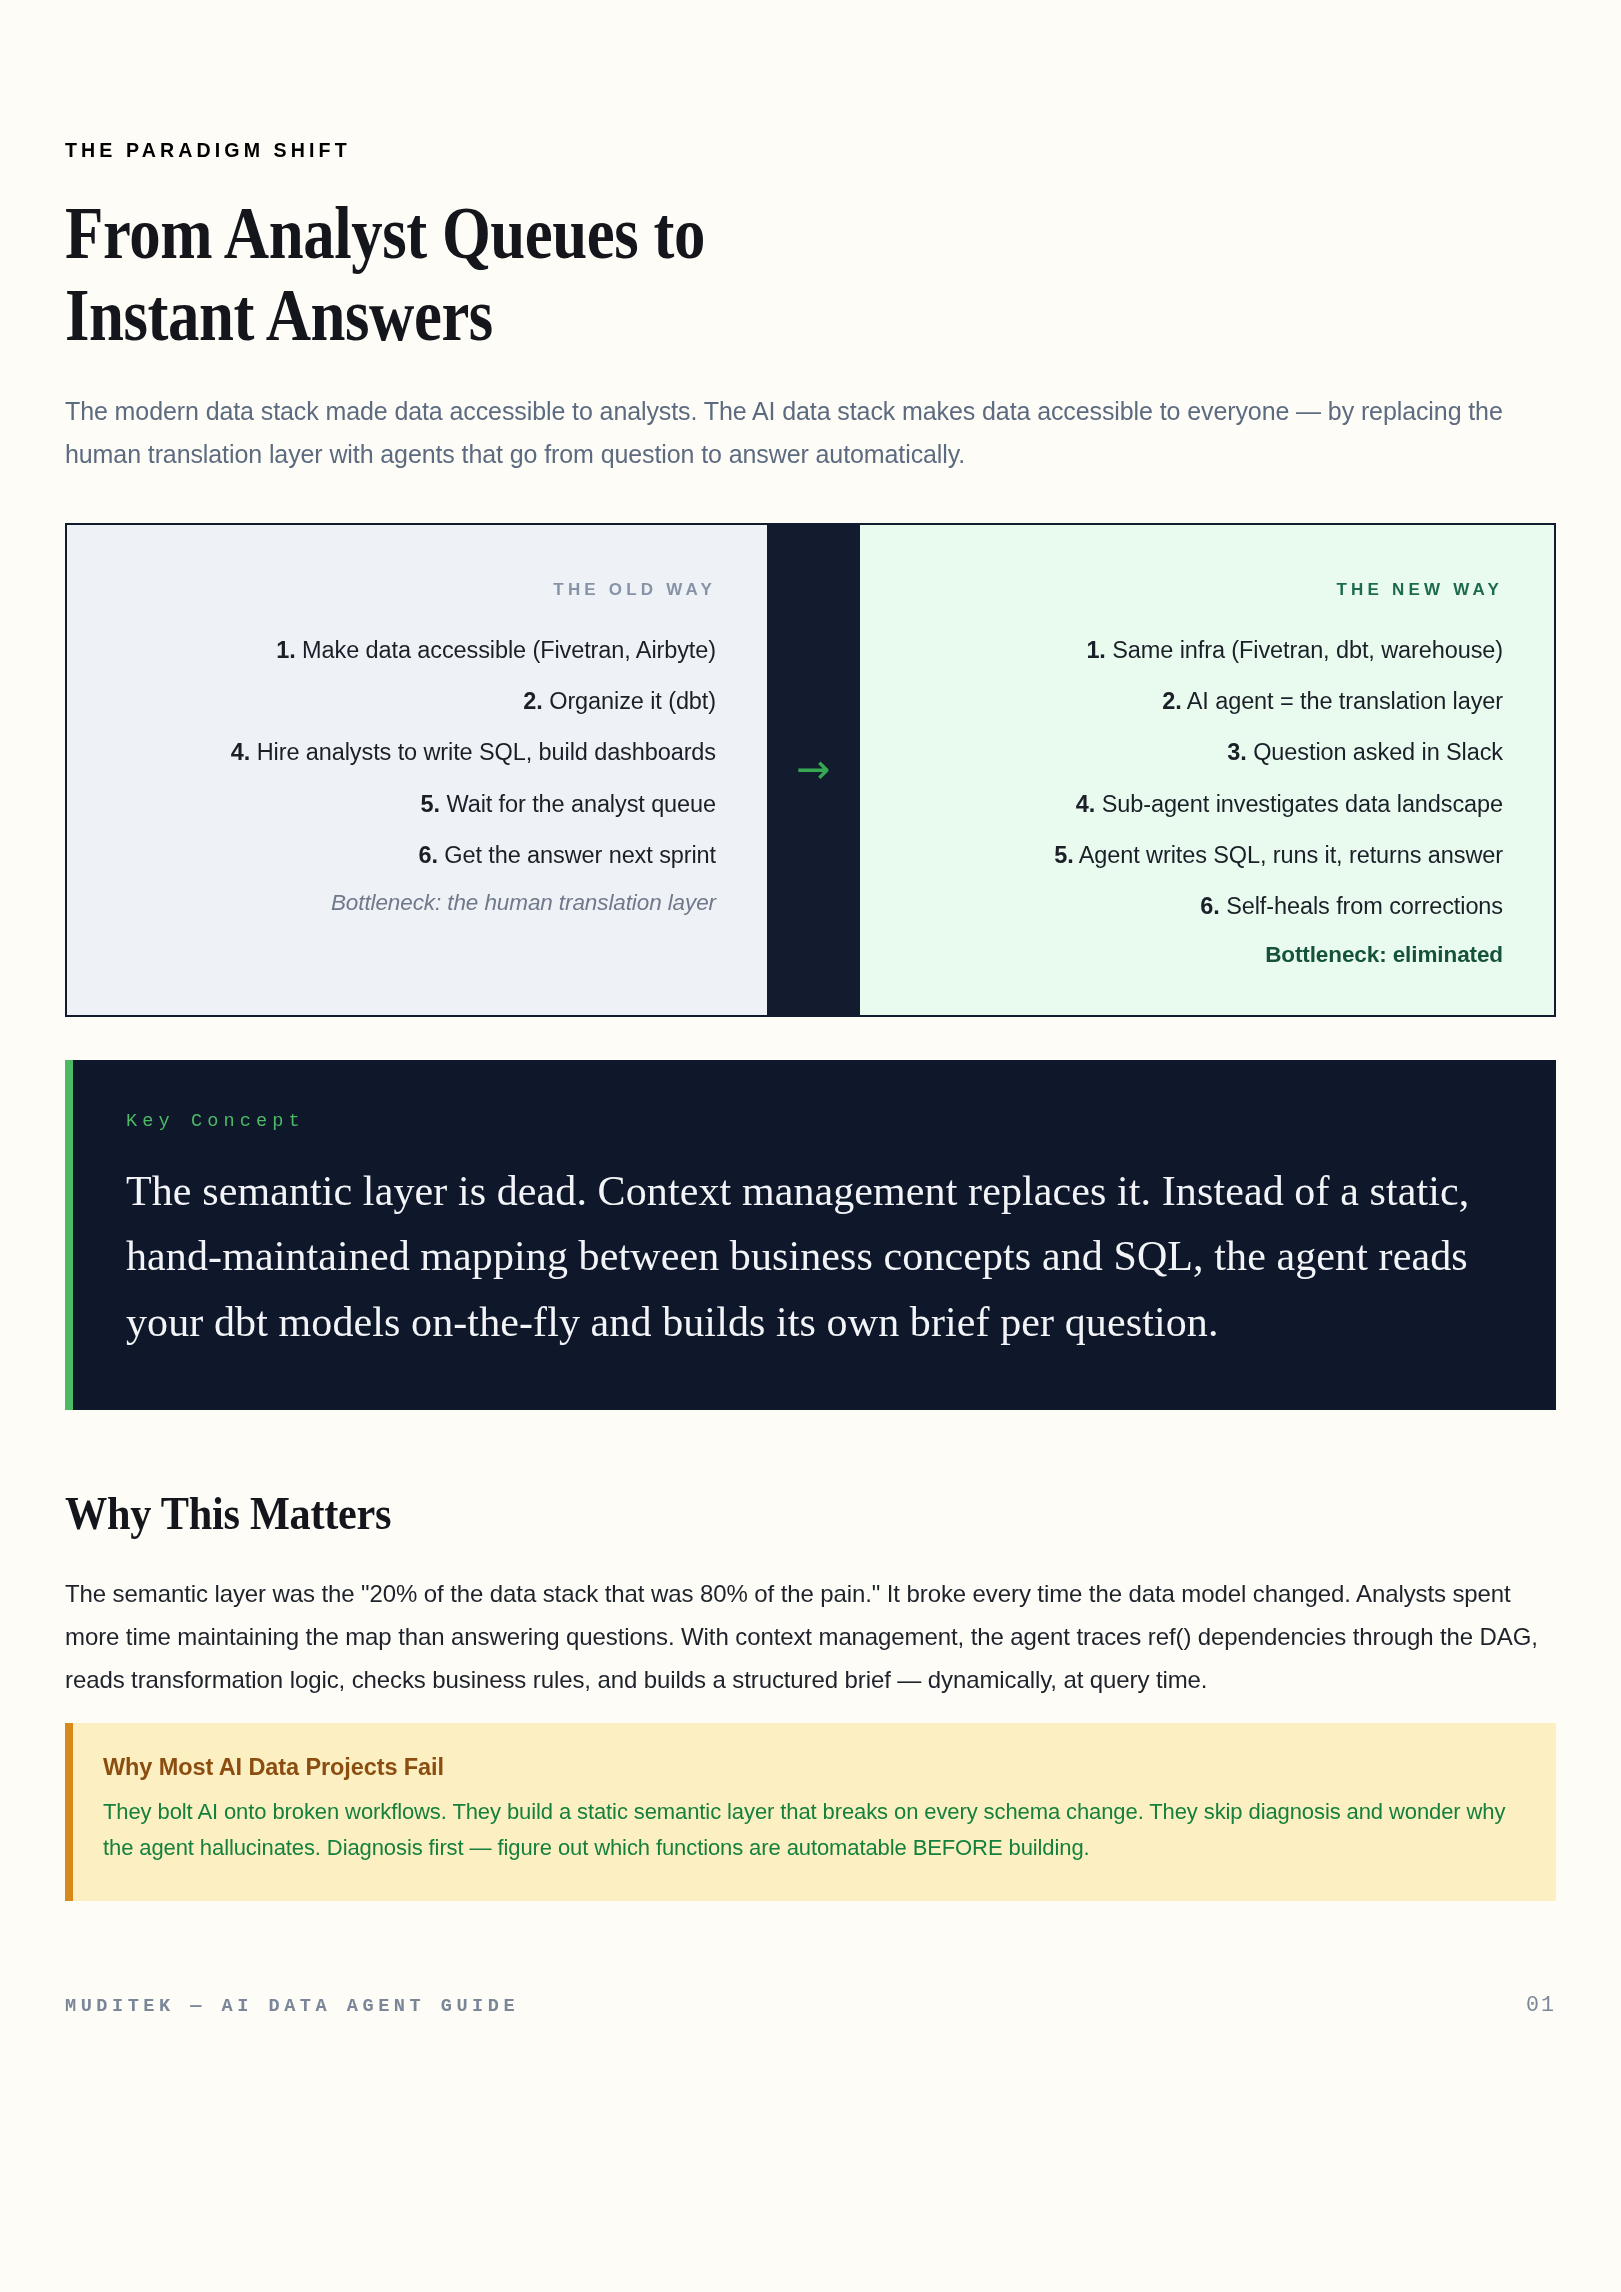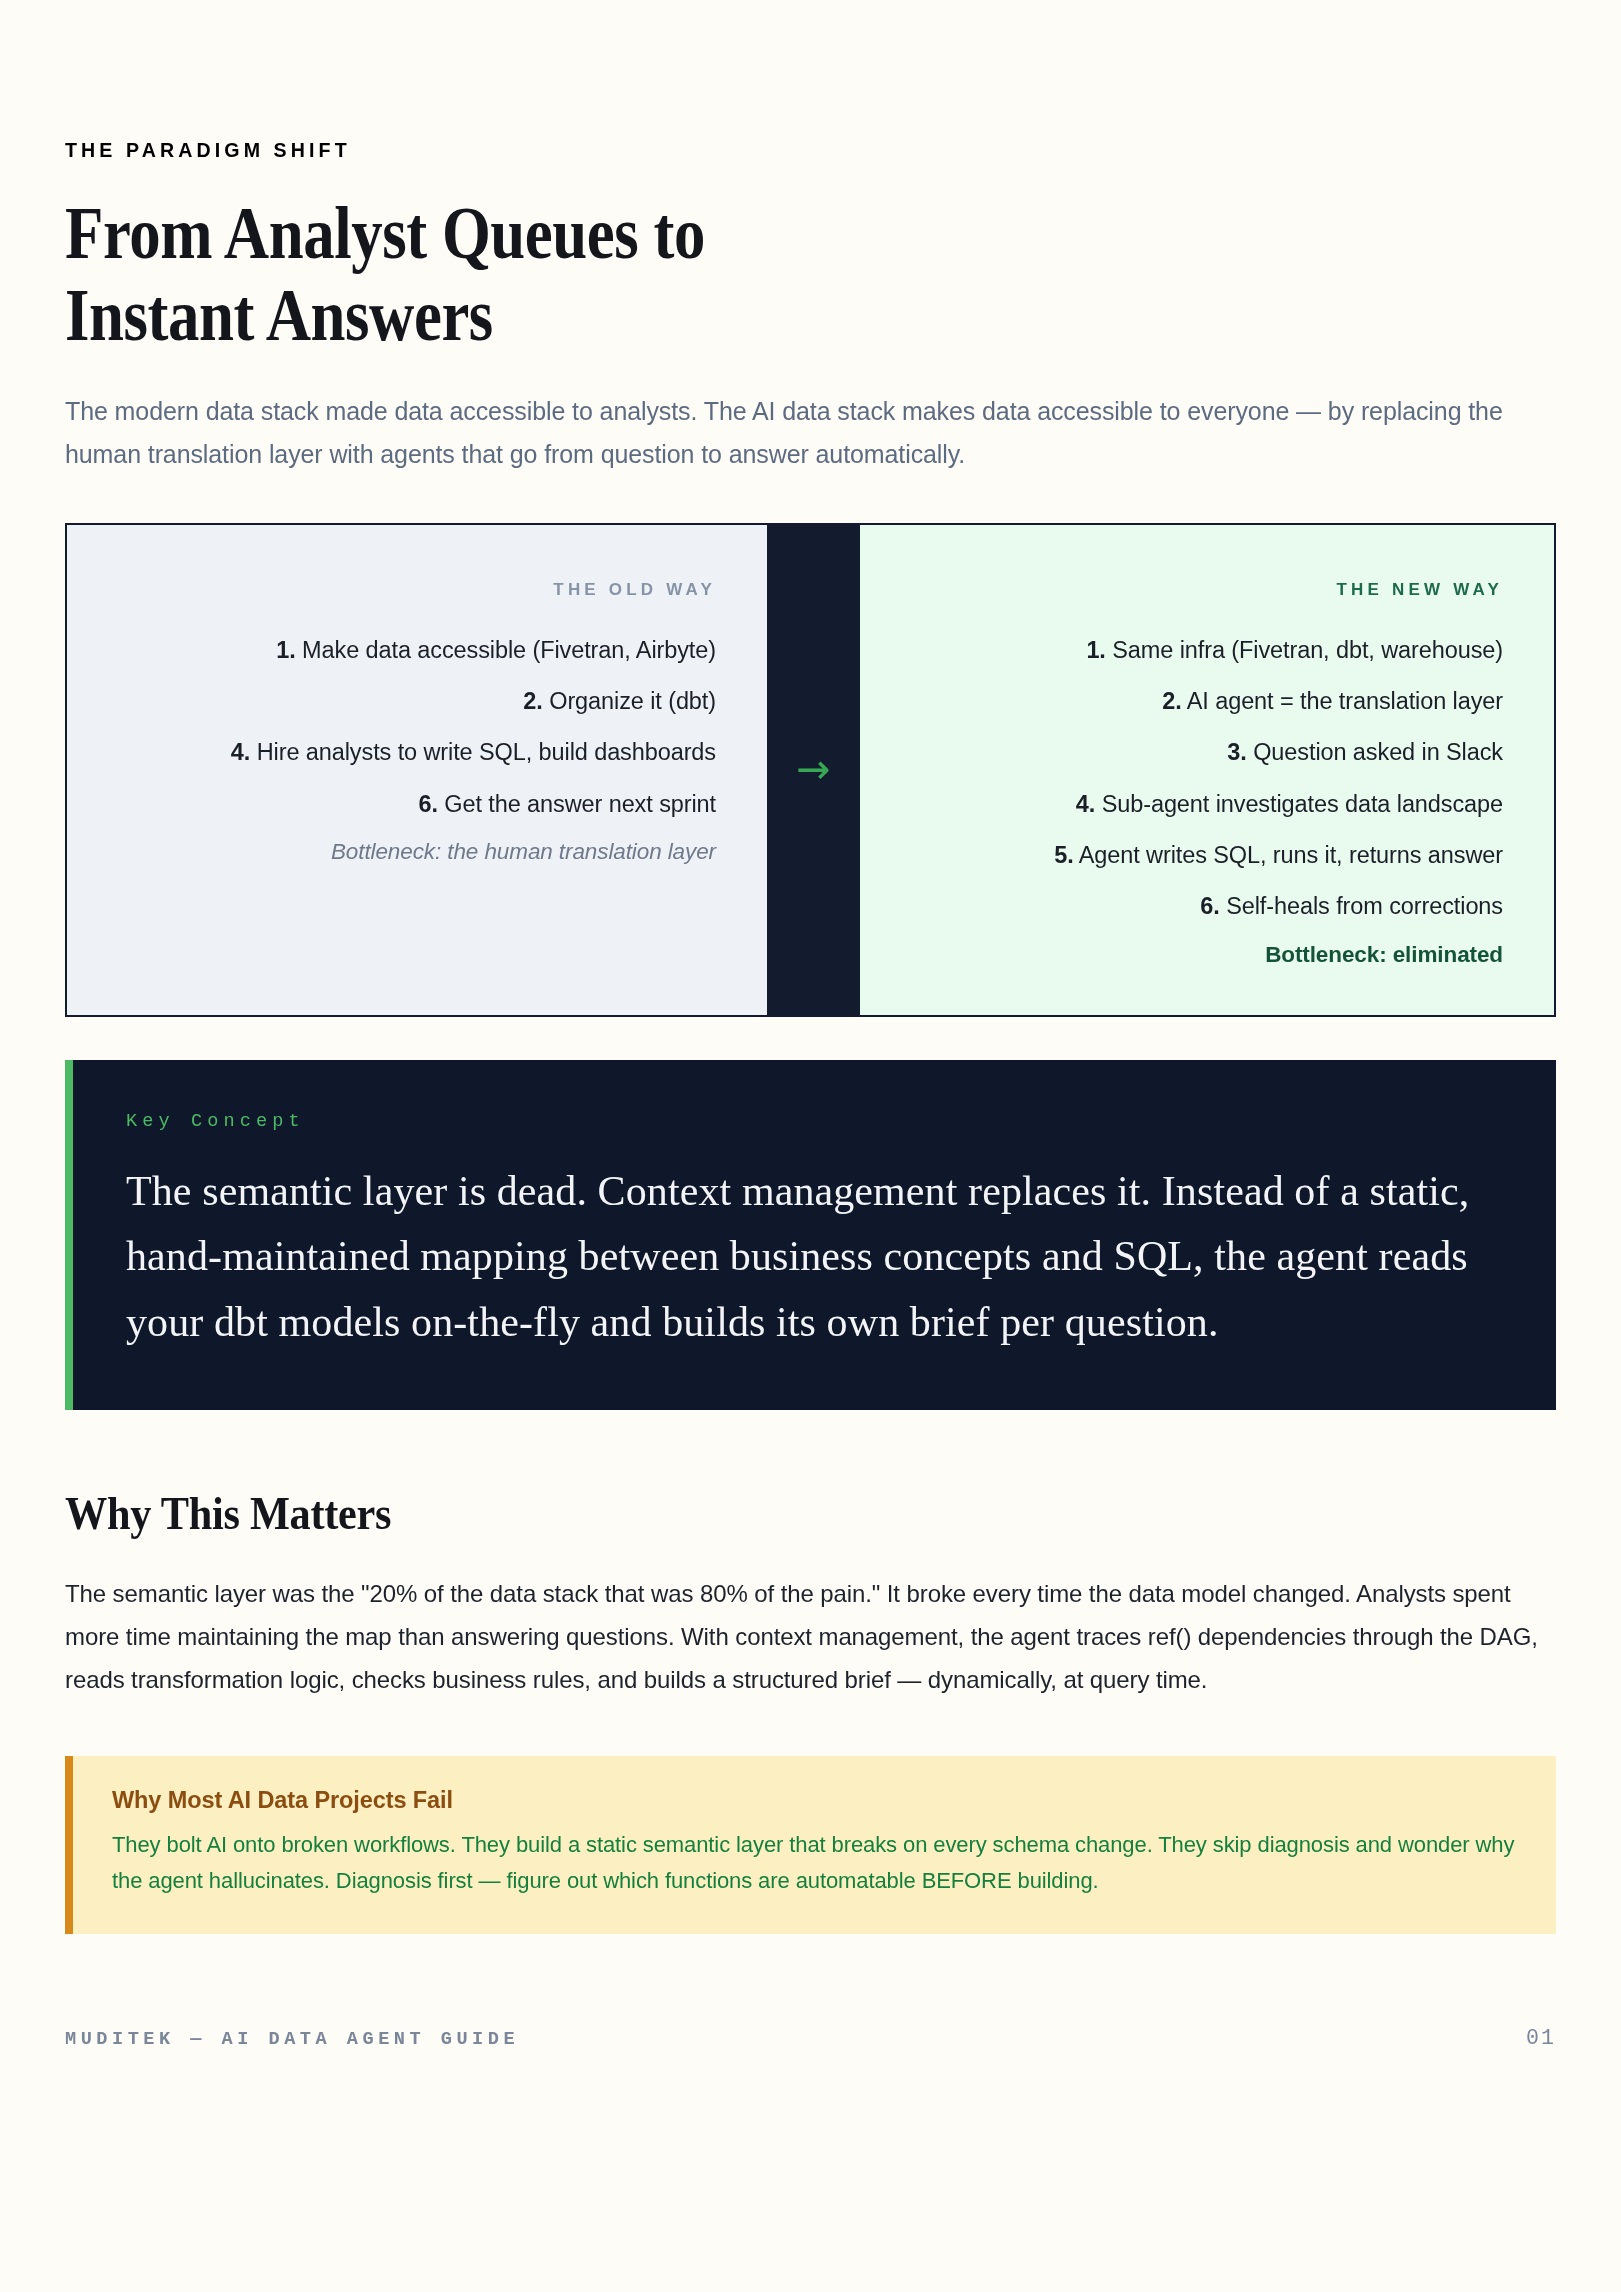--- a/index.html
+++ b/index.html
@@ -164,24 +164,24 @@
     margin-top: 33px;
     font-size: 24px;
     line-height: 1.78;
     color: #1e222b;
     max-width: 1490px;
     letter-spacing: -0.1px;
   }
 
   
   .warnbox {
-    margin-top: 54px;
+    margin-top: 21px;
     background: #fcf0c2;
     border-left: 8.8px solid #d9881a;
-    padding: 31px 39px 35px 39px;
+    padding: 31px 39px 35px 30px;
     max-width: 1492px;
   }
   .warn-title {
     color: #8b4d10;
     font-weight: 700;
     font-size: 23.5px;
     margin-bottom: 13.7px;
     letter-spacing: -0.1px;
   }
   .warn-body {
@@ -230,20 +230,24 @@
       </div>
       <div class="step">
         <span class="num">2.</span>
         <span>Organize it (dbt)</span>
       </div>
       <div class="step">
         <span class="num">4.</span>
         <span>Hire analysts to write SQL, build dashboards</span>
       </div>
       <div class="step">
+        <span class="num">5.</span>
+        <span>Wait for the analyst queue</span>
+      </div>
+      <div class="step">
         <span class="num">6.</span>
         <span>Get the answer next sprint</span>
       </div>
 
       <div class="bottleneck old">Bottleneck: the human translation layer</div>
     </div>
 
     <div class="divider">
       <span class="arrow">→</span>
     </div>

